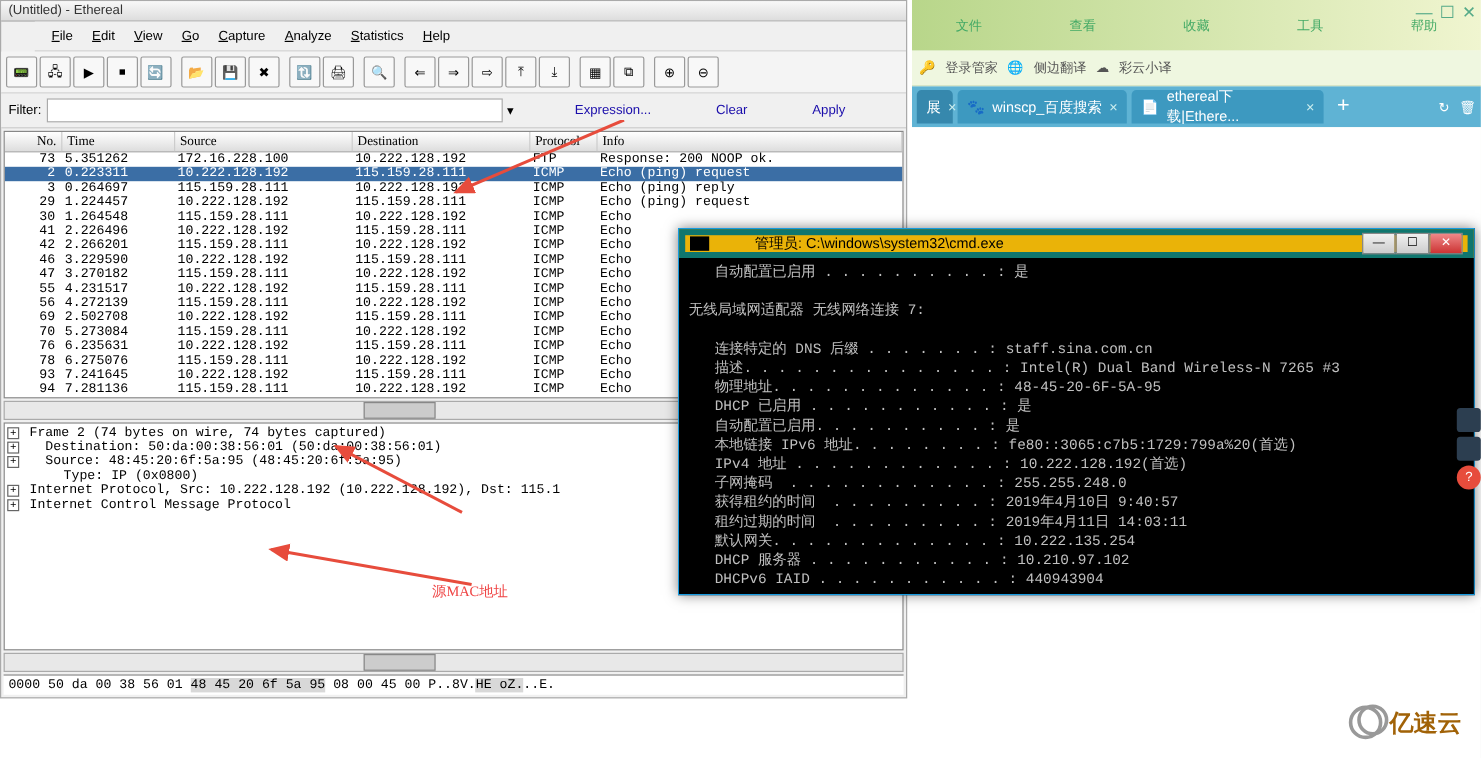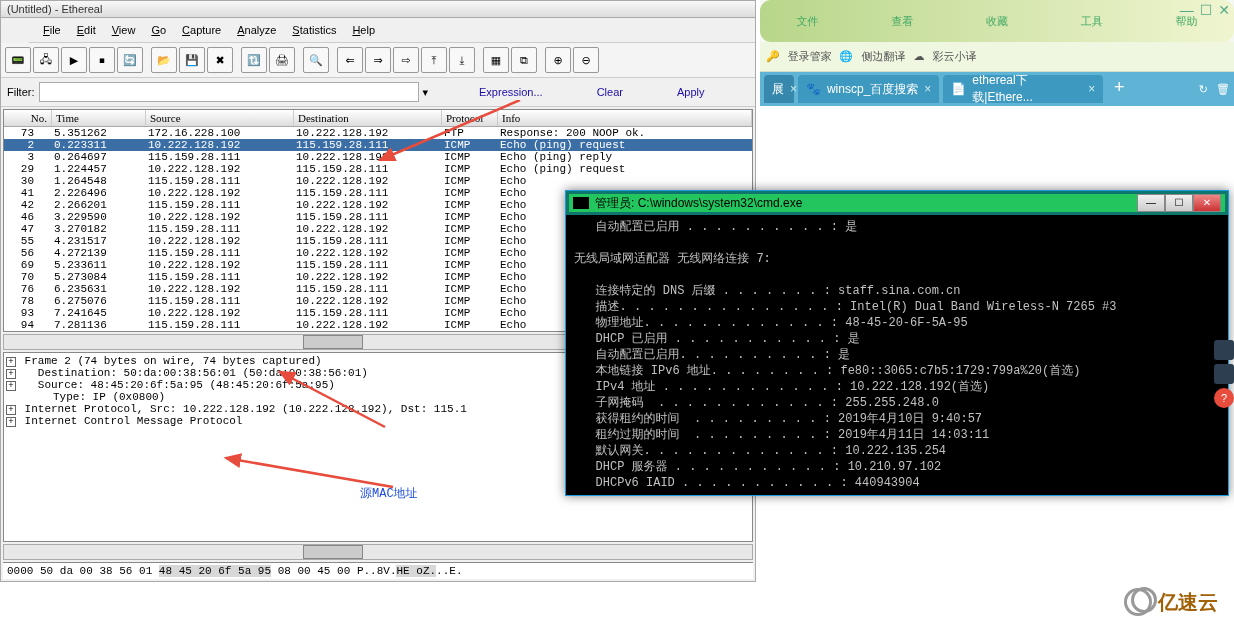--- a/index.html
+++ b/index.html
@@ -13,46 +13,46 @@
 .tool-btn { width: 26px; height: 26px; border: 1px solid #999; background: #f8f8f8; border-radius: 2px; display: flex; align-items: center; justify-content: center; cursor: pointer; }
 .tool-sep { width: 4px; }
 .filter-bar { display: flex; padding: 4px 6px; align-items: center; gap: 4px; border-bottom: 1px solid #ccc; background: #f0f0f0; }
 .filter-input { flex: 0 0 380px; height: 20px; border: 1px solid #aaa; background: #fff; }
 .filter-link { color: #1a0dab; cursor: pointer; padding: 0 3px; margin-left: 44px; }
 .packet-list { border: 1px solid #888; margin: 2px; background: #fff; font-family: "Courier New", monospace; font-size: 11px; max-height: 238px; overflow: hidden; }
 .pl-header { display: flex; background: linear-gradient(to bottom,#fff,#ddd); border-bottom: 1px solid #aaa; font-family: Tahoma; font-size: 11px; }
 .pl-header div { padding: 2px 4px; border-right: 1px solid #ccc; }
 .pl-row { display: flex; padding: 0 2px; white-space: pre; }
 .pl-row.sel { background: #3b6ea5; color: #fff; }
-.col-no { width: 48px; text-align: right; padding-right: 20px; }
+.col-no { width: 48px; text-align: right; padding-right: 8px; }
 .col-time { width: 94px; }
 .col-src { width: 148px; }
 .col-dst { width: 148px; }
 .col-proto { width: 56px; }
 .col-info { flex: 1; }
 .scrollbar-h { height: 16px; background: #e8e8e8; border: 1px solid #aaa; margin: 0 2px; position: relative; }
 .scrollbar-thumb { position: absolute; left: 40%; width: 60px; height: 100%; background: #ccc; border: 1px solid #888; }
 .tree-pane { border: 1px solid #888; margin: 2px; background: #fff; font-family: "Courier New", monospace; font-size: 11px; padding: 2px; height: 190px; overflow: hidden; }
 .tree-line { white-space: pre; }
 .tree-line.hi { background: #d8d8d8; }
 .expander { display: inline-block; width: 10px; height: 10px; border: 1px solid #666; text-align: center; line-height: 8px; font-size: 9px; margin-right: 2px; }
 .hex-pane { border-top: 1px solid #888; margin: 2px; background: #fff; font-family: "Courier New", monospace; font-size: 11px; padding: 2px 4px; }
 .hex-hi { background: #d8d8d8; }
-.red-annot { position: absolute; color: #1d4ed8; font-family: Liberation Mono, monospace; font-size: 12px; pointer-events: none; }
+.red-annot { position: absolute; color: #ef4444; font-family: Liberation Serif, serif; font-size: 12px; pointer-events: none; }
 svg.arrow { position: absolute; pointer-events: none; }
 .cmd-window { position: absolute; left: 565px; top: 190px; width: 664px; background: #000; border: 1px solid #189be0; box-shadow: 0 0 10px rgba(0,0,0,0.5); }
-.cmd-titlebar { background: #22c55e; height: 24px; display: flex; align-items: center; padding: 0 4px; border: 3px solid #0f766e; }
+.cmd-titlebar { background: #eab308; height: 24px; display: flex; align-items: center; padding: 0 4px; border: 5px solid #0f766e; gap: 32px; }
 .cmd-icon { width: 16px; height: 12px; background: #000; margin-right: 6px; }
 .cmd-title { flex: 1; font-size: 12px; }
 .cmd-btns { display: flex; gap: 0; }
 .cmd-btn { width: 28px; height: 18px; border: 1px solid #888; background: linear-gradient(to bottom,#f0f0f0,#ccc); font-size: 10px; text-align: center; line-height: 16px; }
 .cmd-btn.close { background: linear-gradient(to bottom,#e88,#c33); color:#fff; }
 .cmd-body { background: #000; color: #c0c0c0; font-family: "SimSun","Courier New",monospace; font-size: 12px; padding: 4px 8px; line-height: 16px; white-space: pre; }
 .browser-top { position: absolute; right: 0; top: 0; width: 474px; height: 190px; background: #f5f9f1; }
-.browser-header { height: 42px; background: linear-gradient(to right,#b8d68a,#f0f5d0); display:flex; align-items:center; justify-content:space-around; font-size:11px; color:#4a6; position:relative;border-radius:11px; }
+.browser-header { height: 42px; background: linear-gradient(to right,#b8d68a,#f0f5d0); display:flex; align-items:center; justify-content:space-around; font-size:11px; color:#4a6; position:relative; }
 .win-ctrls { position:absolute; right:4px; top:2px; display:flex; gap:6px; font-size:14px; color:#5a8; }
 .bookmark-bar { height: 30px; display: flex; align-items: center; gap: 8px; padding: 0 6px; font-size: 11px; color:#555; background:#eff7e0; border-bottom:1px solid #d0e0c0;}
 .tab-strip { height: 34px; display: flex; align-items: center; gap: 4px; padding: 0 4px; background: #5fb3d4; }
 .tab { height: 28px; background: #3d99c0; color: #fff; border-radius: 4px 4px 0 0; display: flex; align-items: center; padding: 0 8px; gap: 6px; font-size: 12px; max-width: 160px; }
 .tab.narrow { max-width: 30px; background:#3688ad; }
 .tab-close { color: #cee; cursor: pointer; }
 .tab-add { width: 24px; height: 24px; color: #fff; font-size: 18px; text-align: center; cursor:pointer; }
 .tab-tools { margin-left:auto; display:flex; gap:8px; color:#fff; }
 .browser-content { background: #fff; height: 400px; }
 .sidebar-overlay { position:absolute; right:0; top:340px; width:60px; height:160px; display:flex; flex-direction:column; gap:4px; align-items:flex-end; }
@@ -172,21 +172,21 @@
         <div class="pl-row sel"><div class="col-no">2</div><div class="col-time">0.223311</div><div class="col-src">10.222.128.192</div><div class="col-dst">115.159.28.111</div><div class="col-proto">ICMP</div><div class="col-info">Echo (ping) request</div></div>
         <div class="pl-row"><div class="col-no">3</div><div class="col-time">0.264697</div><div class="col-src">115.159.28.111</div><div class="col-dst">10.222.128.192</div><div class="col-proto">ICMP</div><div class="col-info">Echo (ping) reply</div></div>
         <div class="pl-row"><div class="col-no">29</div><div class="col-time">1.224457</div><div class="col-src">10.222.128.192</div><div class="col-dst">115.159.28.111</div><div class="col-proto">ICMP</div><div class="col-info">Echo (ping) request</div></div>
         <div class="pl-row"><div class="col-no">30</div><div class="col-time">1.264548</div><div class="col-src">115.159.28.111</div><div class="col-dst">10.222.128.192</div><div class="col-proto">ICMP</div><div class="col-info">Echo</div></div>
         <div class="pl-row"><div class="col-no">41</div><div class="col-time">2.226496</div><div class="col-src">10.222.128.192</div><div class="col-dst">115.159.28.111</div><div class="col-proto">ICMP</div><div class="col-info">Echo</div></div>
         <div class="pl-row"><div class="col-no">42</div><div class="col-time">2.266201</div><div class="col-src">115.159.28.111</div><div class="col-dst">10.222.128.192</div><div class="col-proto">ICMP</div><div class="col-info">Echo</div></div>
         <div class="pl-row"><div class="col-no">46</div><div class="col-time">3.229590</div><div class="col-src">10.222.128.192</div><div class="col-dst">115.159.28.111</div><div class="col-proto">ICMP</div><div class="col-info">Echo</div></div>
         <div class="pl-row"><div class="col-no">47</div><div class="col-time">3.270182</div><div class="col-src">115.159.28.111</div><div class="col-dst">10.222.128.192</div><div class="col-proto">ICMP</div><div class="col-info">Echo</div></div>
         <div class="pl-row"><div class="col-no">55</div><div class="col-time">4.231517</div><div class="col-src">10.222.128.192</div><div class="col-dst">115.159.28.111</div><div class="col-proto">ICMP</div><div class="col-info">Echo</div></div>
         <div class="pl-row"><div class="col-no">56</div><div class="col-time">4.272139</div><div class="col-src">115.159.28.111</div><div class="col-dst">10.222.128.192</div><div class="col-proto">ICMP</div><div class="col-info">Echo</div></div>
-        <div class="pl-row"><div class="col-no">69</div><div class="col-time">5.233611</div><div class="col-src">10.222.128.192</div><div class="col-dst">115.159.28.111</div><div class="col-proto">ICMP</div><div class="col-info">Echo</div></div>
+        <div class="pl-row"><div class="col-no">69</div><div class="col-time">2.502708</div><div class="col-src">10.222.128.192</div><div class="col-dst">115.159.28.111</div><div class="col-proto">ICMP</div><div class="col-info">Echo</div></div>
         <div class="pl-row"><div class="col-no">70</div><div class="col-time">5.273084</div><div class="col-src">115.159.28.111</div><div class="col-dst">10.222.128.192</div><div class="col-proto">ICMP</div><div class="col-info">Echo</div></div>
         <div class="pl-row"><div class="col-no">76</div><div class="col-time">6.235631</div><div class="col-src">10.222.128.192</div><div class="col-dst">115.159.28.111</div><div class="col-proto">ICMP</div><div class="col-info">Echo</div></div>
         <div class="pl-row"><div class="col-no">78</div><div class="col-time">6.275076</div><div class="col-src">115.159.28.111</div><div class="col-dst">10.222.128.192</div><div class="col-proto">ICMP</div><div class="col-info">Echo</div></div>
         <div class="pl-row"><div class="col-no">93</div><div class="col-time">7.241645</div><div class="col-src">10.222.128.192</div><div class="col-dst">115.159.28.111</div><div class="col-proto">ICMP</div><div class="col-info">Echo</div></div>
         <div class="pl-row"><div class="col-no">94</div><div class="col-time">7.281136</div><div class="col-src">115.159.28.111</div><div class="col-dst">10.222.128.192</div><div class="col-proto">ICMP</div><div class="col-info">Echo</div></div>
       </div>
   </div>
   <div class="scrollbar-h">
       <div class="scrollbar-thumb"></div>
     </div>

